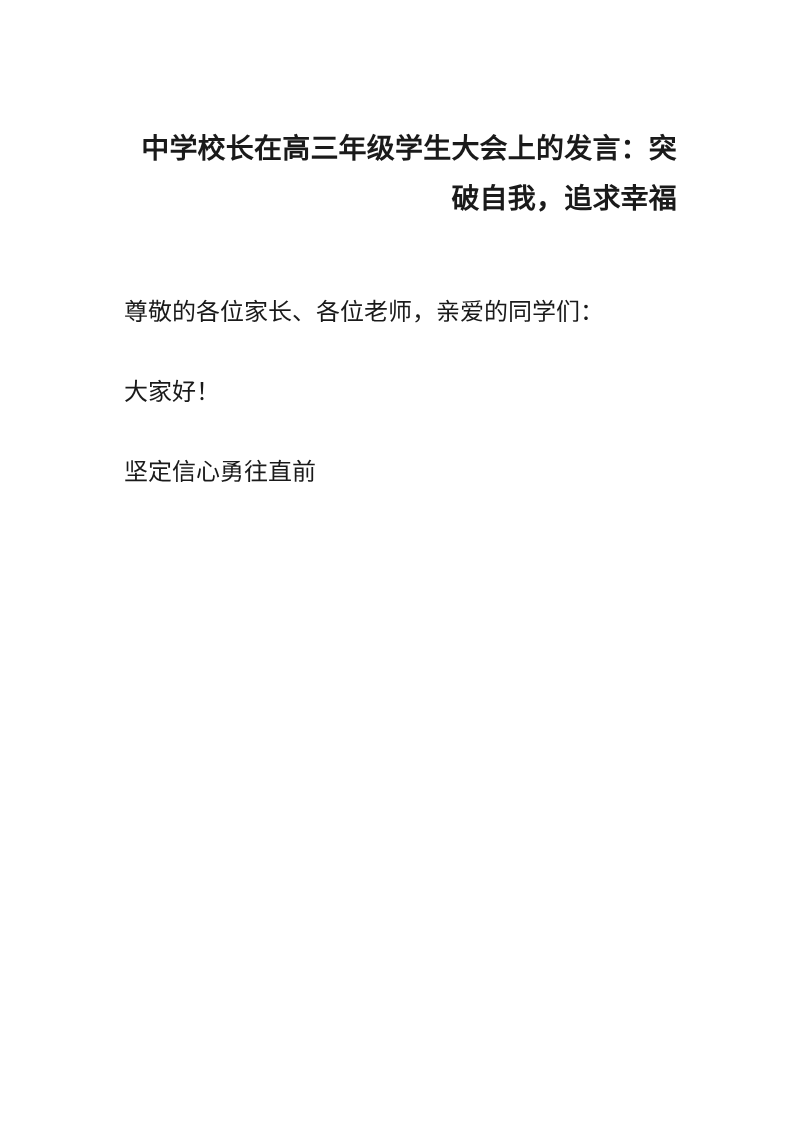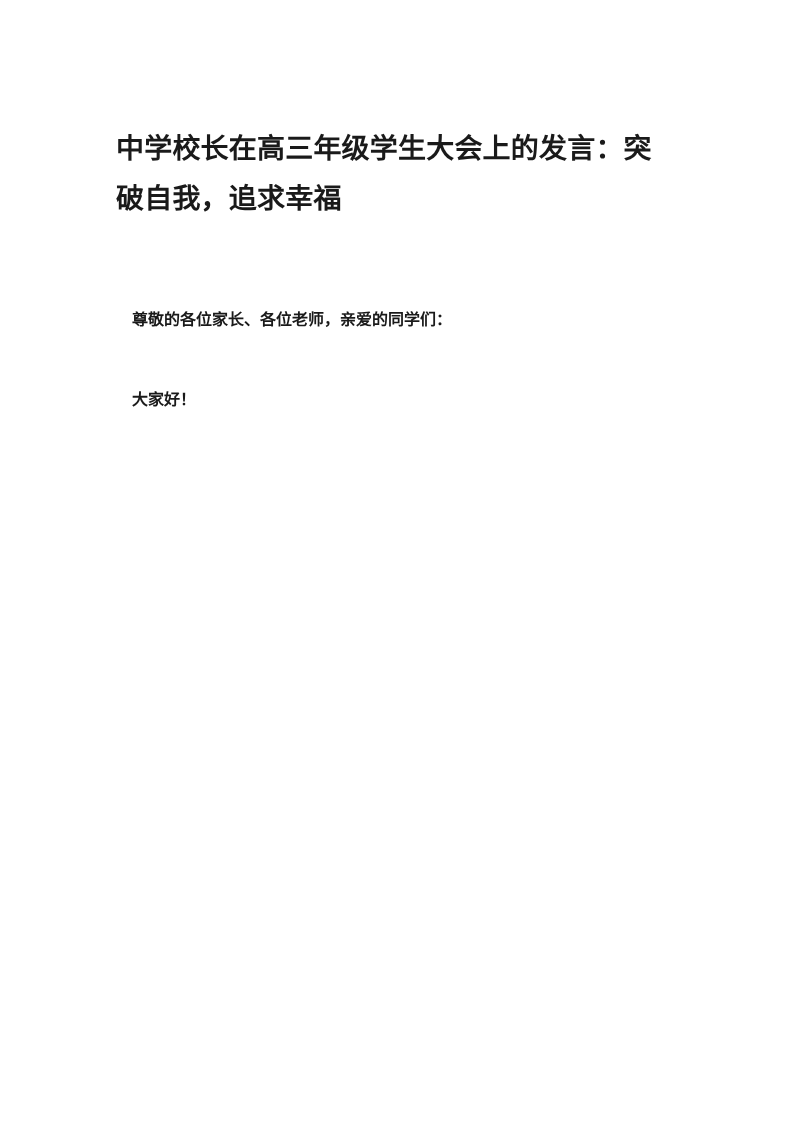--- a/index.html
+++ b/index.html
@@ -28,35 +28,35 @@
     top: 0;
     width: 561px;
   }
   .doc-title {
     margin: 0;
     padding: 0;
     padding-top: 124px;
     font-size: 28px;
     line-height: 50px;
     font-weight: bold;
-    text-align: left;
+    text-align: right;
     letter-spacing: 0.2px;
     word-break: break-all;
   }
   .body-block {
     margin: 0;
     padding: 0;
     padding-top: 60px;
   }
   .para {
-    margin: 16px;
+    margin: 8px;
     padding: 0;
-    font-size: 16px;
+    font-size: 24px;
     line-height: 40px;
-    font-weight: bold;
+    font-weight: normal;
     text-align: justify;
     text-justify: inter-character;
     word-break: break-all;
     letter-spacing: 0;
   }
   .para + .para {
     margin-top: 40px;
   }
 </style>
 </head>
@@ -67,16 +67,17 @@
 
     <h1 class="doc-title">中学校长在高三年级学生大会上的发言：突破自我，追求幸福</h1>
 
     <div class="body-block">
       <p class="para">尊敬的各位家长、各位老师，亲爱的同学们：</p>
 
       <p class="para">大家好！</p>
 
 
 
+      <p class="para">坚定信心勇往直前</p>
     </div>
 
   </div>
 </div>
 
 </body></html>

